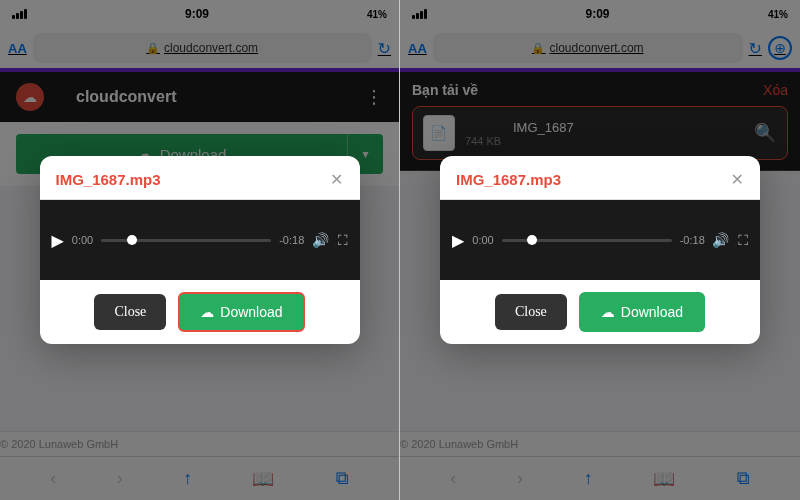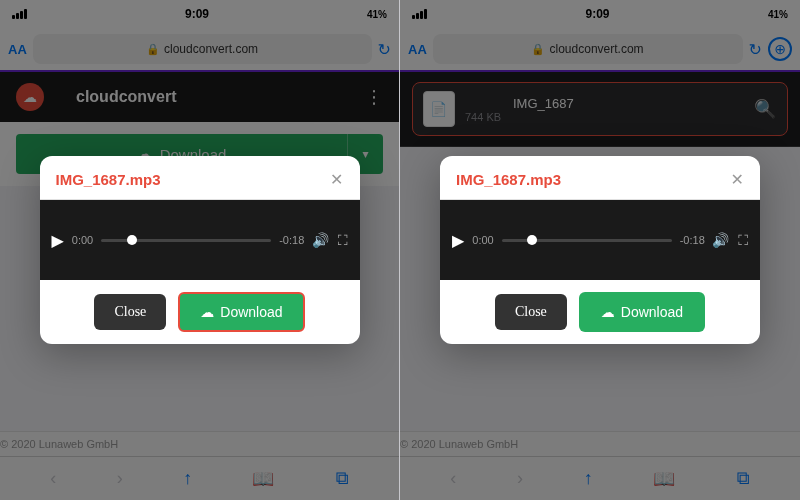--- a/index.html
+++ b/index.html
@@ -44,21 +44,22 @@
     .signal-bar { background: #000; width: 3px; border-radius: 1px; }
 
     
     .address-bar {
       background: #fff;
       height: 44px;
       display: flex;
       align-items: center;
       padding: 0 8px;
       gap: 6px;
-      border-bottom: 2px solid #6d28d9;
+      border-bottom: 4px solid #6d28d9;
+      text-decoration: underline;
     }
     .aa-btn {
       font-size: 13px;
       font-weight: 600;
       color: #007aff;
     }
     .url-field {
       flex: 1;
       background: #f0f0f0;
       border-radius: 8px;
@@ -436,20 +437,24 @@
     </div>
     <span class="reload-btn">↻</span>
     <div class="extra-btn">
       <span style="font-size:14px;color:#007aff;">⊕</span>
     </div>
   </div>
 
   <div class="browser-content">
 
     <div class="download-notification">
+      <div class="notif-header">
+        <span class="notif-title">Bạn tải về</span>
+        <span class="notif-cancel">Xóa</span>
+      </div>
       <div class="notif-file">
         <div class="file-icon">
           <span>📄</span>
         </div>
         <div class="file-info">
           <div class="file-name">IMG_1687</div>
           <div class="file-size">744 KB</div>
         </div>
         <span class="file-search">🔍</span>
       </div>

